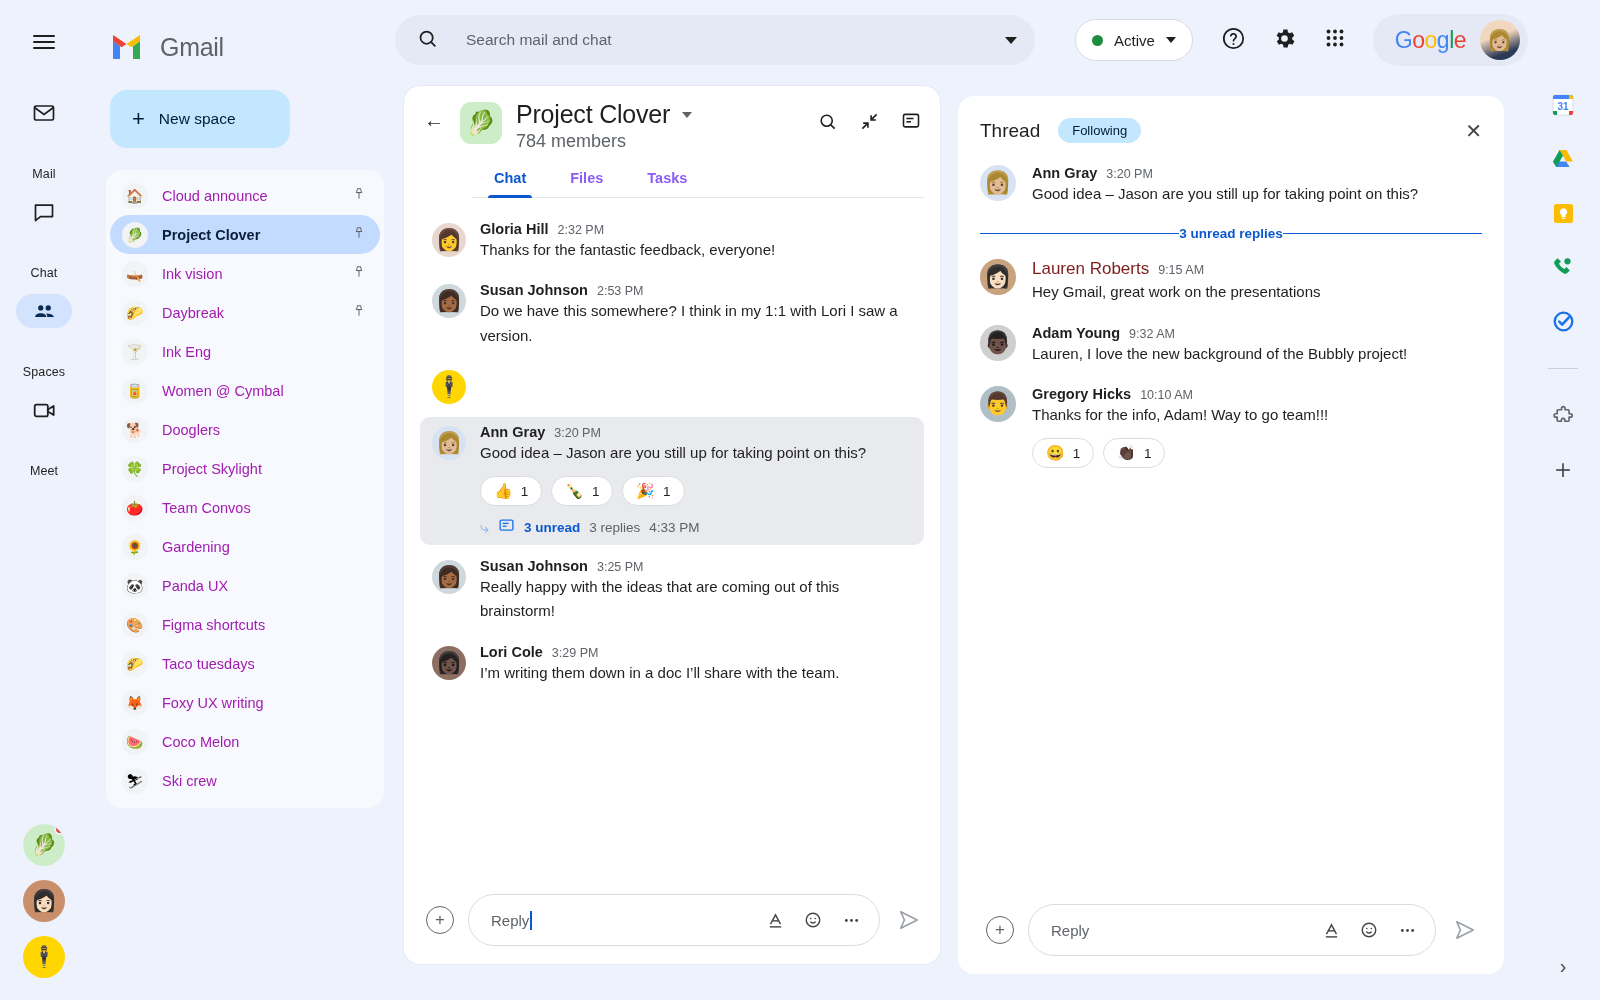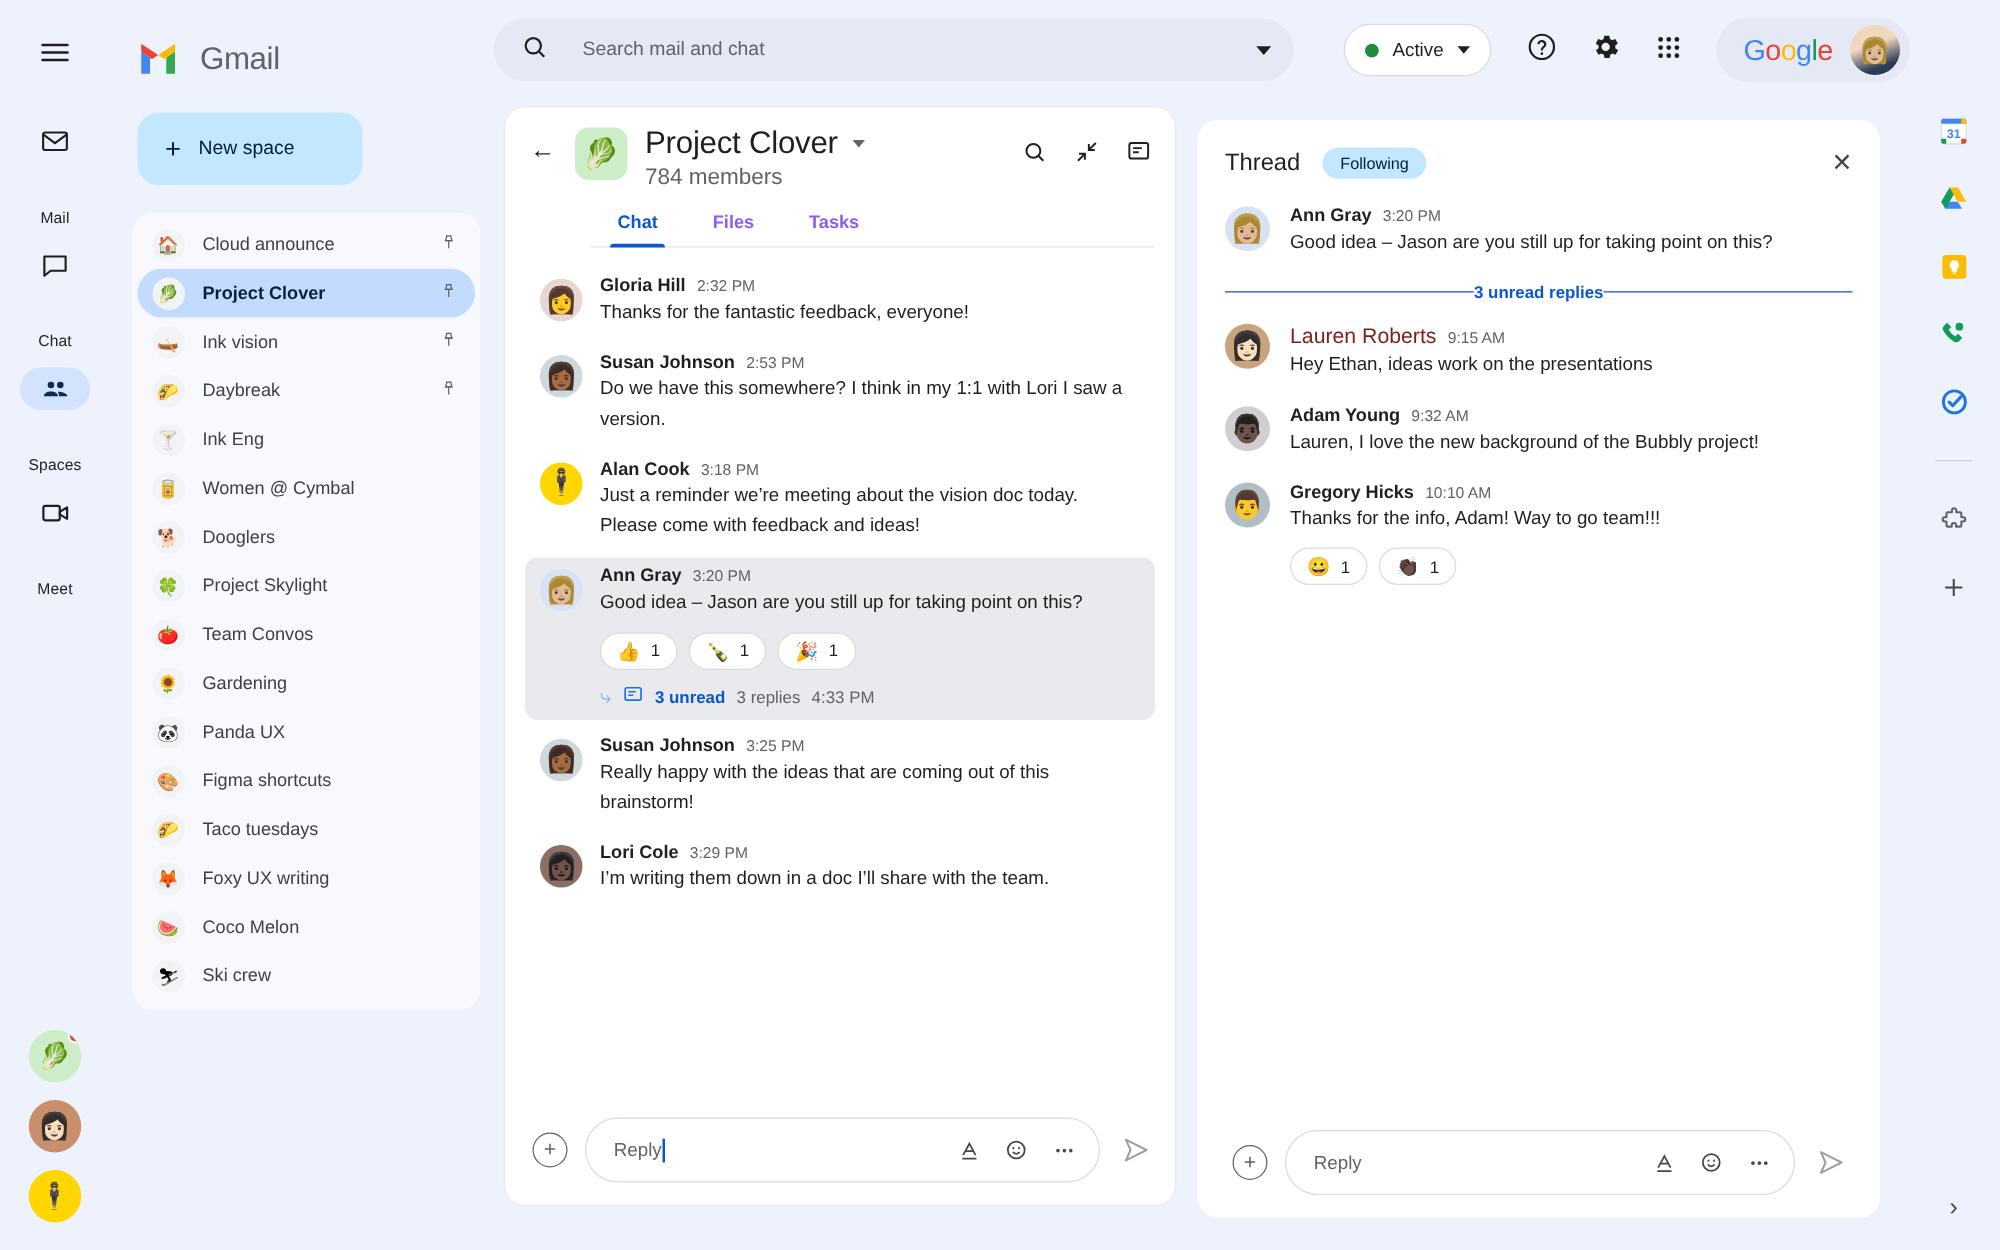--- a/index.html
+++ b/index.html
@@ -65,21 +65,21 @@
   .space-row {
     display:flex; align-items:center; height: 39px; padding: 0 14px 0 12px;
     border-radius: 20px; cursor:pointer; margin: 0 4px;
   }
   .space-row.selected { background:#c2dbff; }
   .space-emoji {
     width: 26px; height: 26px; border-radius:50%;
     background: #f1f3f4; display:flex; align-items:center; justify-content:center;
     font-size: 14px; flex:0 0 26px; overflow:hidden;
   }
-  .space-name { margin-left: 14px; font-size: 14.5px; color:#404040; white-space:nowrap; }
+  .space-name { margin-left: 14px; font-size: 14.5px; color:#a21caf; white-space:nowrap; }
   .space-row.selected .space-name { font-weight: bold; color:#0b1f38; }
   .pin { margin-left:auto; font-size:14px; color:#5f6368; transform: rotate(0deg); }
 
   
   .center-wrap { flex: 1 1 auto; padding: 10px 0 14px 6px; display:flex; }
   .chat-card {
     width: 536px; background:#fff; border-radius: 16px;
     display:flex; flex-direction:column; position:relative;
     box-shadow: 0 0 0 1px rgba(0,0,0,0.03);
     height: 878px; margin-top:76px;
@@ -383,27 +383,20 @@
             <div class="body">
               <div class="meta">
                 <span class="who">Susan Johnson</span>
                 <span class="when">2:53 PM</span>
               </div>
               <div class="text">Do we have this somewhere? I think in my 1:1 with Lori I saw a version.</div>
             </div>
           </div>
           <div class="msg">
             <div class="mav" style="background:#ffd600;display:flex;align-items:center;justify-content:center;font-size:21px;">🕴</div>
-            <div class="body">
-              <div class="meta">
-                <span class="who">Alan Cook</span>
-                <span class="when">3:18 PM</span>
-              </div>
-              <div class="text">Just a reminder we’re meeting about the vision doc today. Please come with feedback and ideas!</div>
-            </div>
           </div>
           <div class="msg highlight">
             <div class="mav" style="background:#d7e3f2;display:flex;align-items:center;justify-content:center;font-size:21px;">👩🏼</div>
             <div class="body">
               <div class="meta">
                 <span class="who">Ann Gray</span>
                 <span class="when">3:20 PM</span>
               </div>
               <div class="text">Good idea – Jason are you still up for taking point on this?</div>
               <div class="reactions">
@@ -515,21 +508,21 @@
             <span class="txt">3 unread replies</span>
             <span class="ln"></span>
           </div>
           <div class="thread-msg">
             <div class="mav" style="background:#c9a27e;display:flex;align-items:center;justify-content:center;font-size:22px;">👩🏻</div>
             <div class="body" style="flex:1 1 auto;">
               <div class="meta" style="display:flex;align-items:baseline;gap:9px;">
                 <span style="font-size:17px;font-weight:normal;color:#7f1d1d;">Lauren Roberts</span>
                 <span style="font-size:12.5px;color:#5f6368;">9:15 AM</span>
               </div>
-              <div style="font-size:15px;color:#1f1f1f;line-height:1.62;margin-top:1px;">Hey Ethan, ideas work on the presentations</div>
+              <div style="font-size:15px;color:#1f1f1f;line-height:1.62;margin-top:1px;">Hey Gmail, great work on the presentations</div>
             </div>
           </div>
           <div class="thread-msg">
             <div class="mav" style="background:#cfcfcf;display:flex;align-items:center;justify-content:center;font-size:22px;">👨🏿</div>
             <div class="body" style="flex:1 1 auto;">
               <div class="meta" style="display:flex;align-items:baseline;gap:9px;">
                 <span style="font-size:14.5px;font-weight:bold;color:#1f1f1f;">Adam Young</span>
                 <span style="font-size:12.5px;color:#5f6368;">9:32 AM</span>
               </div>
               <div style="font-size:15px;color:#1f1f1f;line-height:1.62;margin-top:1px;">Lauren, I love the new background of the Bubbly project!</div>

